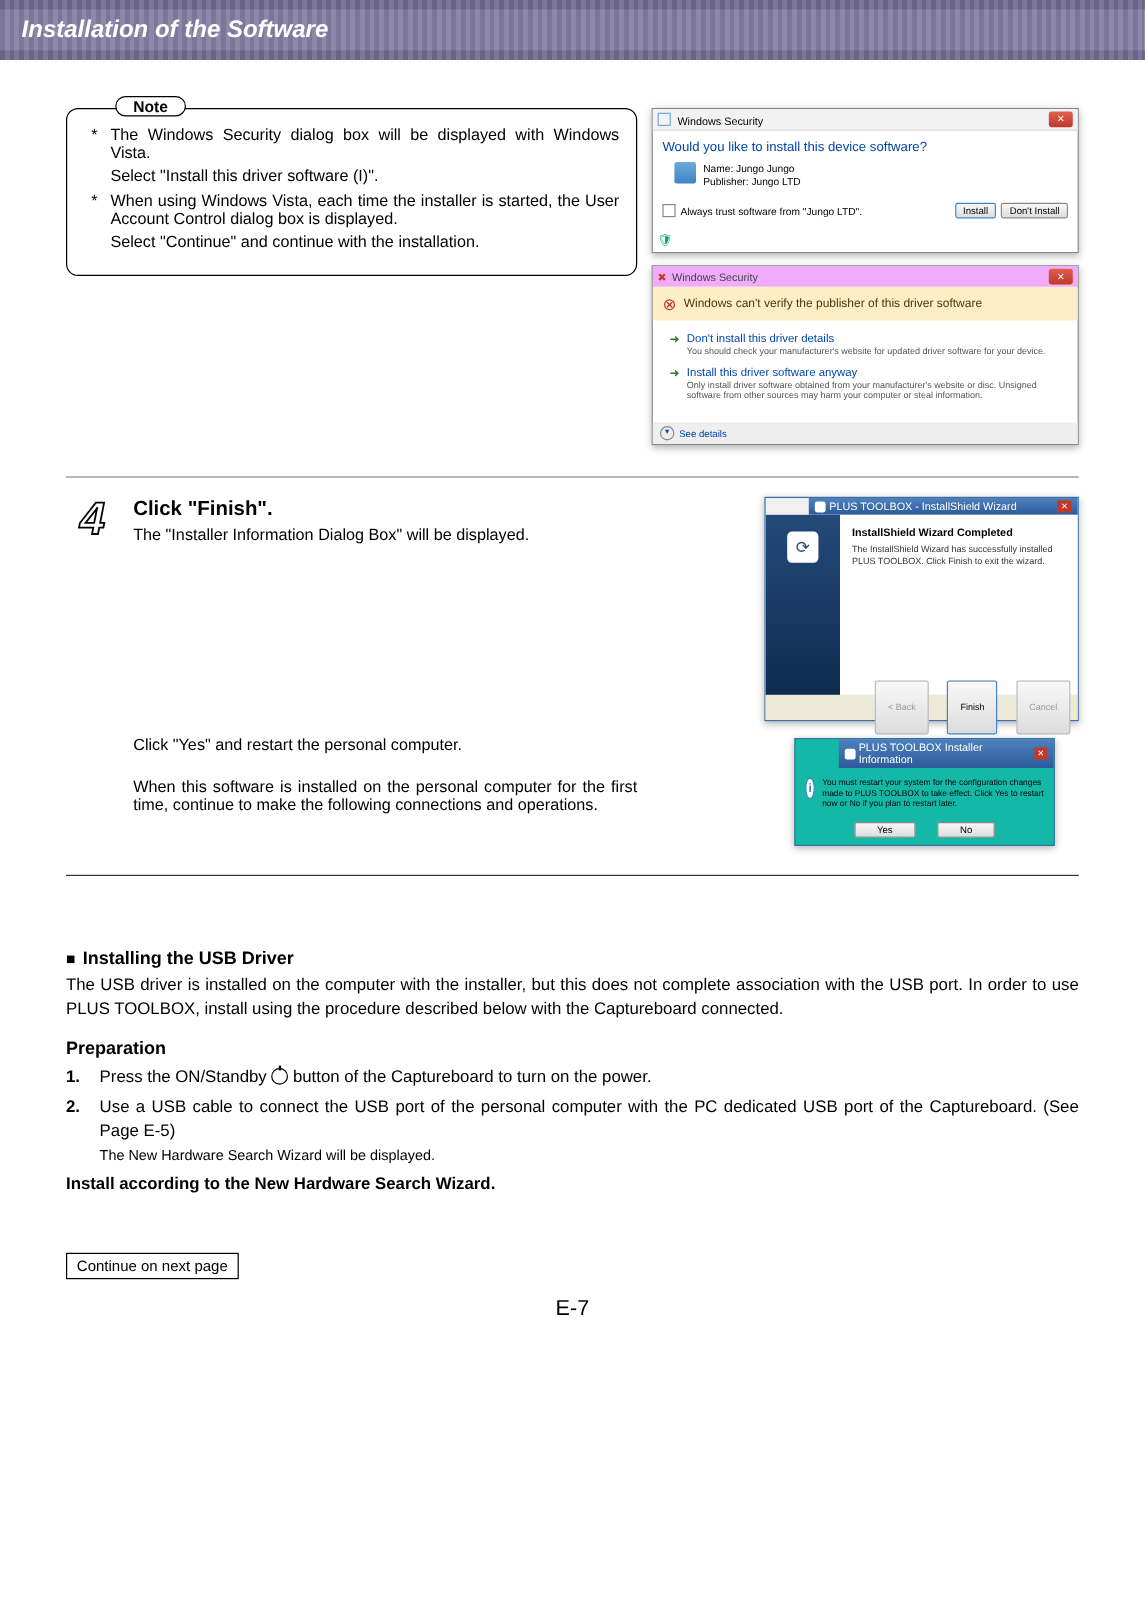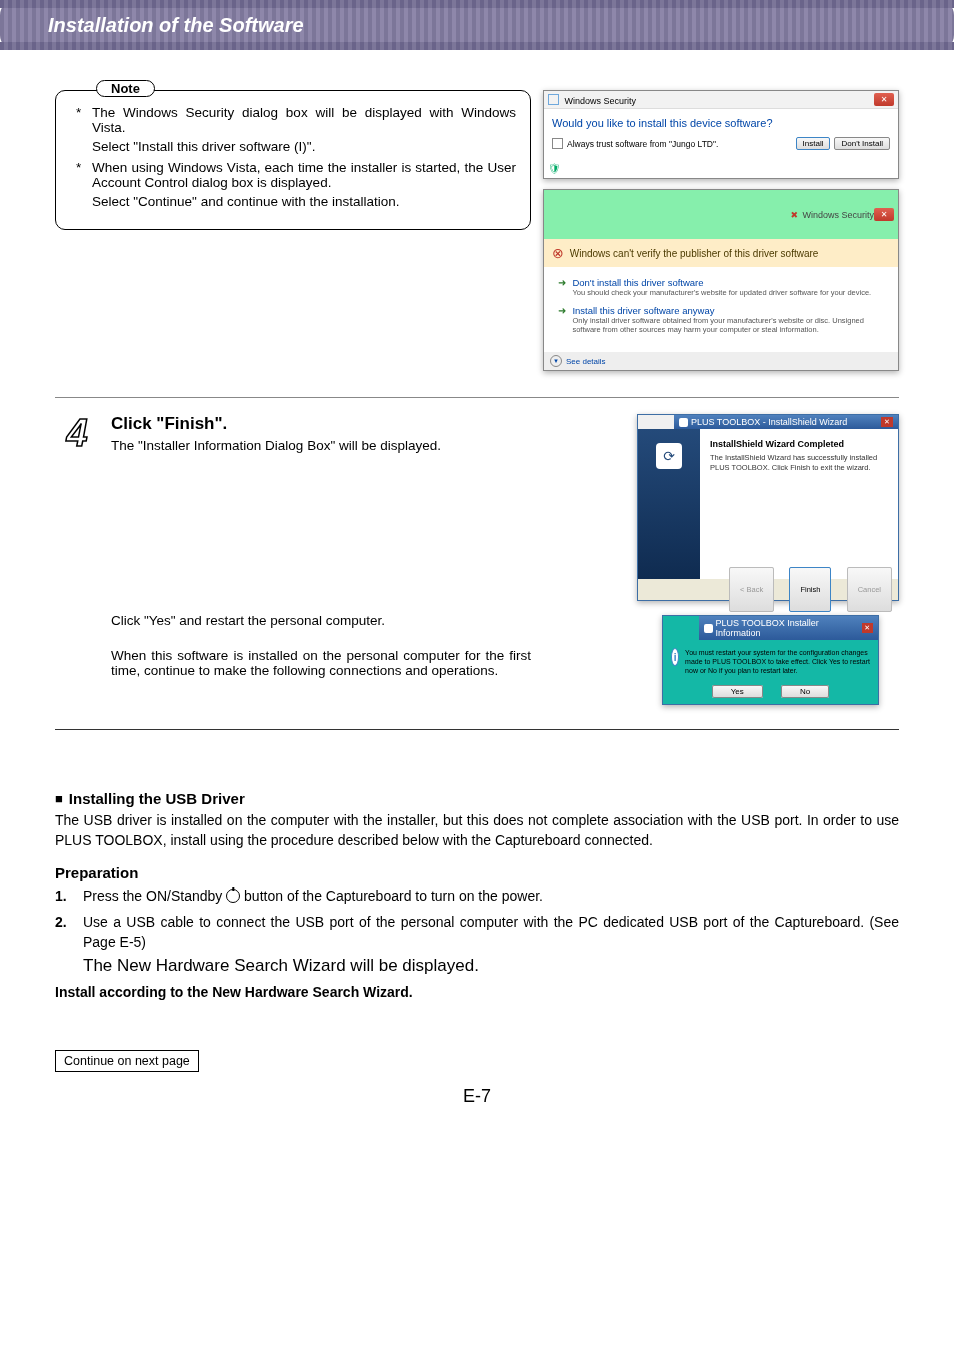--- a/index.html
+++ b/index.html
@@ -20,22 +20,21 @@
   .header-band {
     height: 50px;
     background: repeating-linear-gradient(
       90deg,
       #7c7699 0px, #7c7699 4px,
       #8e87aa 4px, #8e87aa 8px
     );
     position: relative;
     display: flex;
     align-items: center;
-    padding-left: 48px;
-    border-radius: 15px;
+    padding-left: 18px;
   }
   .header-band::before,
   .header-band::after {
     content: "";
     position: absolute;
     left: 0;
     right: 0;
     height: 8px;
     background: repeating-linear-gradient(90deg, #6a648a 0 4px, #7c7699 4px 8px);
   }
@@ -166,24 +165,24 @@
   .ws-foot a { color: #0046a8; text-decoration: underline; }
 
   
   .ws2-dialog {
     border: 1px solid #888;
     box-shadow: 0 2px 6px rgba(0,0,0,.3);
     background: #fff;
     font-size: 9px;
   }
   .ws2-titlebar {
-    background: #86efac;
-    padding: 18px 4px;
-    display: flex;
-    justify-content: flex-end;
+    background: #f0abfc;
+    padding: 2px 4px;
+    display: flex;
+    justify-content: space-between;
     align-items: center;
     font-size: 9px;
     color: #444;
   }
   .ws2-banner {
     background: #feedc7;
     padding: 6px 8px;
     display: flex;
     align-items: center;
     gap: 6px;
@@ -325,21 +324,21 @@
     line-height: 1.4;
   }
   .ol-num { font-weight: bold; min-width: 20px;}
   .pw-icon {
     display:inline-block; width:12px;height:12px;border:1.4px solid #000;border-radius:50%;
     position:relative; vertical-align:-2px;
   }
   .pw-icon::after{
     content:""; position:absolute; left:50%; top:-3px; width:1.4px; height:4px; background:#000; transform:translateX(-50%);
   }
-  .indent { margin-left: 28px; font-size:17px; margin-top:4px;}
+  .indent { margin-left: 28px; font-size:12px; margin-top:4px;}
   .bold { font-weight:bold; font-size:14px; margin-top:8px;}
 
   .continue-box {
     border:1px solid #000;
     display:inline-block;
     padding:3px 8px;
     font-size:12.5px;
     margin-top: 50px;
   }
   .page-num {
@@ -378,20 +377,27 @@
         <div class="ws-dialog">
           <div class="ws-titlebar">
             <span>
               <span style="display:inline-block;width:9px;height:9px;border:1px solid #6fa8dc;margin-right:3px;vertical-align:-1px;"></span>
               <span>Windows Security</span>
             </span>
             <span class="close-btn">✕</span>
           </div>
           <div class="ws-body">
             <div class="ws-heading">Would you like to install this device software?</div>
+            <div class="ws-device">
+              <div class="ws-device-icon"></div>
+              <div class="ws-device-text">
+                <div>Name: Jungo Jungo</div>
+                <div>Publisher: Jungo LTD</div>
+              </div>
+            </div>
             <div class="ws-row">
               <label class="ws-check">
                 <span style="display:inline-block;width:9px;height:9px;border:1px solid #888;"></span>
                 <span>Always trust software from "Jungo LTD".</span>
               </label>
               <div class="ws-buttons">
                 <span class="ws-btn primary">Install</span>
                 <span class="ws-btn">Don't Install</span>
               </div>
             </div>
@@ -410,21 +416,21 @@
             <span class="close-btn">✕</span>
           </div>
           <div class="ws2-banner">
             <span class="ws2-shield">⊗</span>
             <span>Windows can't verify the publisher of this driver software</span>
           </div>
           <div class="ws2-body">
             <div class="ws2-option">
               <span class="ws2-arrow">➜</span>
               <div>
-                <div class="ws2-opt-title">Don't install this driver software</div>
+                <div class="ws2-opt-title">Don't install this driver details</div>
                 <div class="ws2-opt-sub">You should check your manufacturer's website for updated driver software for your device.</div>
               </div>
             </div>
             <div class="ws2-option">
               <span class="ws2-arrow">➜</span>
               <div>
                 <div class="ws2-opt-title">Install this driver software anyway</div>
                 <div class="ws2-opt-sub">Only install driver software obtained from your manufacturer's website or disc. Unsigned software from other sources may harm your computer or steal information.</div>
               </div>
             </div>

